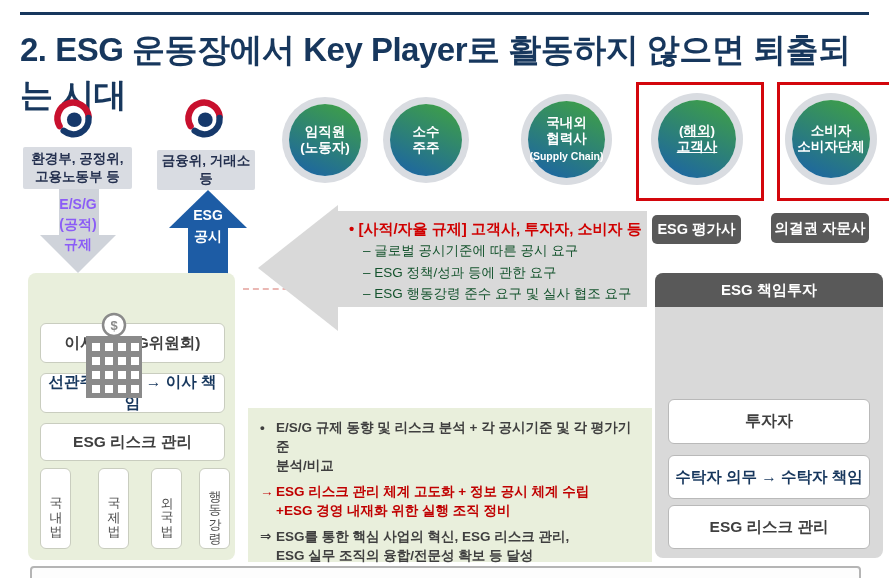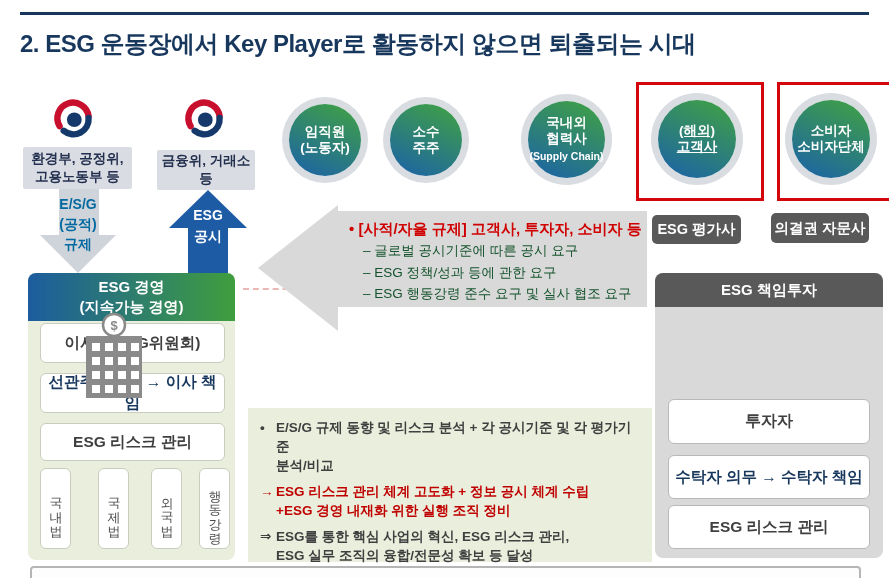--- a/index.html
+++ b/index.html
@@ -3,29 +3,29 @@
 <meta charset="utf-8">
 <style>
   html,body{margin:0;padding:0;background:#fff;}
   #slide{position:relative;width:889px;height:578px;background:#fff;overflow:hidden;
          font-family:"Liberation Sans","DejaVu Sans",sans-serif;}
   .abs{position:absolute;}
   .flexc{display:flex;align-items:center;justify-content:center;text-align:center;}
 
   
   .title-rule{left:20px;top:12px;width:849px;height:3px;background:#17375d;}
-  .page-title{left:20px;top:28px;width:860px;font-size:24px;font-weight:bold;color:#17375d;letter-spacing:-0.5px;}
+  .page-title{left:20px;top:28px;width:860px;font-size:33px;font-weight:bold;color:#17375d;letter-spacing:-0.5px;}
 
   
   .gov-box{background:#d9dce2;color:#232f4e;font-weight:bold;font-size:13.5px;line-height:18px;border-radius:2px;}
   .gov-box.b1{left:23px;top:147px;width:109px;height:42px;}
   .gov-box.b2{left:157px;top:150px;width:98px;height:40px;}
   .darr-shaft{left:59px;top:189px;width:40px;height:47px;background:#cfd3da;}
   .darr-head{left:40px;top:235px;width:0;height:0;border-left:38px solid transparent;border-right:38px solid transparent;border-top:38px solid #cfd3da;}
-  .reg-text{left:38px;top:194px;width:80px;text-align:center;font-size:14px;font-weight:bold;color:#0369a1;line-height:20px;z-index:2;}
+  .reg-text{left:38px;top:194px;width:80px;text-align:center;font-size:14px;font-weight:bold;color:#8b5cf6;line-height:20px;z-index:2;}
   .uarr-head{left:169px;top:190px;width:0;height:0;border-left:39px solid transparent;border-right:39px solid transparent;border-bottom:38px solid #1d5ca5;}
   .uarr-shaft{left:188px;top:227px;width:40px;height:47px;background:#1d5ca5;}
   .uarr-text{left:169px;top:205px;width:78px;text-align:center;font-size:14px;font-weight:bold;color:#fff;line-height:21px;z-index:2;}
 
   
   .circle{border-radius:50%;background:linear-gradient(205deg,#3fa046 5%,#1c64a4 95%);
           box-shadow:0 0 0 7px #d9dce1;color:#fff;font-weight:bold;font-size:13.5px;line-height:16.5px;
           display:flex;flex-direction:column;align-items:center;justify-content:center;text-align:center;}
   .circle .sub{font-size:10.5px;font-weight:bold;}
   .circle.ul div{text-decoration:underline;text-align:right;}
@@ -150,24 +150,20 @@
   </div>
 
   <div class="abs dk-label l1 flexc">
     <span>ESG 평가사</span>
   </div>
   <div class="abs dk-label l2 flexc">
     <span>의결권 자문사</span>
   </div>
 
   <div class="abs esg-panel">
-    <div class="hdr">
-      <div>ESG 경영</div>
-      <div>(지속가능 경영)</div>
-    </div>
     <div class="wbox" style="top:50px;">
       <span>이사회(ESG위원회)</span>
     </div>
     <div class="wbox navy" style="top:100px;">
       <span>선관주의의무 → 이사 책임</span>
     </div>
     <div class="wbox" style="top:150px;height:36px;">
       <span>ESG 리스크 관리</span>
     </div>
     <div class="law" style="left:12px;">

